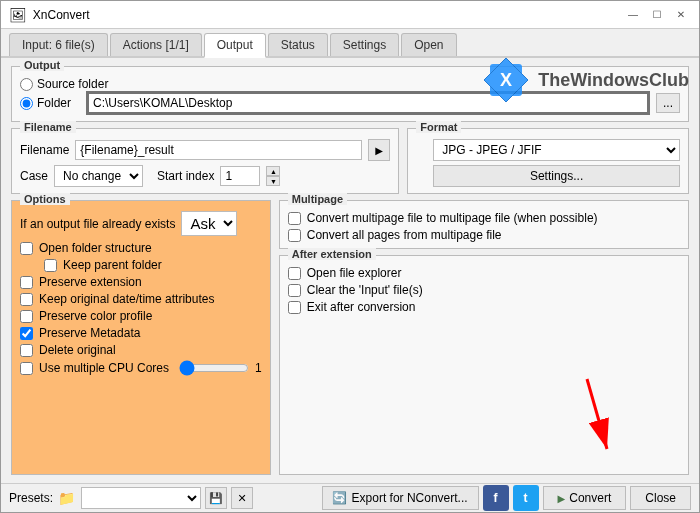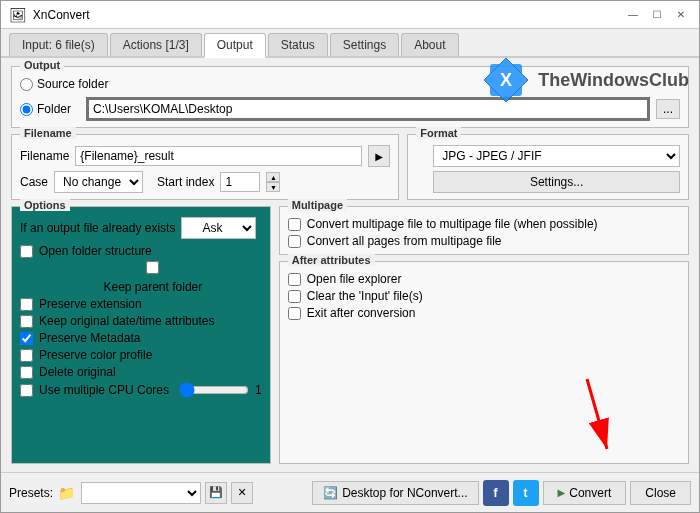--- a/index.html
+++ b/index.html
@@ -190,21 +190,20 @@
 
     .checkbox-row {
       display: flex;
       align-items: center;
       gap: 6px;
       margin-bottom: 3px;
     }
     .checkbox-row:last-child { margin-bottom: 0; }
     .indent {
       margin-left: 24px;
-      flex-direction: column;
     }
 
     
     .format-select {
       width: 100%;
       padding: 2px 4px;
       font-size: 12px;
       border: 1px solid #bbb;
       background: #fff;
     }
@@ -214,29 +213,29 @@
       font-size: 12px;
       border: 1px solid #bbb;
       background: #e8e8e8;
       cursor: pointer;
       text-align: center;
       margin-top: 4px;
     }
 
     
     .ask-select {
-      padding: 2px 16px;
-      font-size: 12px;
+      padding: 2px 4px;
+      font-size: 15px;
       border: 1px solid #bbb;
       background: #fff;
     }
 
     
     .bottom-bar {
-      height: 40px;
+      height: 29px;
       background: #f0f0f0;
       border-top: 1px solid #ccc;
       display: flex;
       align-items: center;
       padding: 12px 8px;
       gap: 4px;
     }
     .presets-folder-btn {
       width: 20px;
       height: 20px;
@@ -340,32 +339,32 @@
     </div>
     <div class="titlebar-controls">
       <button class="titlebar-btn">—</button>
       <button class="titlebar-btn">☐</button>
       <button class="titlebar-btn close-btn">✕</button>
     </div>
   </div>
 
   <div class="tabs">
     <div class="tab">Input: 6 file(s)</div>
-    <div class="tab">Actions [1/3]</div>
+    <div class="tab">Actions [1/1]</div>
     <div class="tab active">Output</div>
     <div class="tab">Status</div>
     <div class="tab">Settings</div>
-    <div class="tab">About</div>
+    <div class="tab">Open</div>
   </div>
 
   <div class="content">
 
     <div style="position:relative; border: 1px solid #bbb; background:#f8f8f8; padding: 10px 8px 6px 8px;">
       <span class="group-box-title">Output</span>
-      <div class="row" style="margin-bottom:6px;">
+      <div class="row" style="margin-bottom:0;">
         <label class="radio-label">
           <input type="radio" name="output-type" style="">
           <span>Source folder</span>
         </label>
       </div>
       <div class="folder-row">
         <label class="radio-label" style="min-width:60px;">
           <input type="radio" name="output-type" checked="" style="">
           <span>Folder</span>
         </label>
@@ -401,21 +400,21 @@
         <span class="group-box-title">Format</span>
         <select class="format-select">
           <option>JPG - JPEG / JFIF</option>
         </select>
         <button class="settings-btn">Settings...</button>
       </div>
     </div>
 
     <div class="two-col" style="flex:1;">
 
-      <div style="position:relative; border:1px solid #bbb; background:#0f766e; padding:10px 8px 6px 8px;">
+      <div style="position:relative; border:1px solid #bbb; background:#fdba74; padding:10px 8px 6px 8px;">
         <span class="group-box-title">Options</span>
         <div class="row" style="margin-bottom:5px;">
           <span>If an output file already exists</span>
           <select class="ask-select">
             <option>Ask</option>
           </select>
         </div>
         <div class="checkbox-row">
           <input type="checkbox" style="">
           <span>Open folder structure</span>
@@ -426,26 +425,26 @@
         </div>
         <div class="checkbox-row">
           <input type="checkbox" style="">
           <span>Preserve extension</span>
         </div>
         <div class="checkbox-row">
           <input type="checkbox" style="">
           <span>Keep original date/time attributes</span>
         </div>
         <div class="checkbox-row">
+          <input type="checkbox" style="">
+          <span>Preserve color profile</span>
+        </div>
+        <div class="checkbox-row">
           <input type="checkbox" checked="" style="">
           <span>Preserve Metadata</span>
-        </div>
-        <div class="checkbox-row">
-          <input type="checkbox" style="">
-          <span>Preserve color profile</span>
         </div>
         <div class="checkbox-row">
           <input type="checkbox" style="">
           <span>Delete original</span>
         </div>
         <div class="checkbox-row">
           <input type="checkbox" style="">
           <span>Use multiple CPU Cores</span>
           <input type="range" min="1" max="8" value="1" style="width: 70px; margin-left: 4px;">
           <span>1</span>
@@ -460,21 +459,21 @@
             <input type="checkbox" style="">
             <span>Convert multipage file to multipage file (when possible)</span>
           </div>
           <div class="checkbox-row">
             <input type="checkbox" style="">
             <span>Convert all pages from multipage file</span>
           </div>
         </div>
 
         <div style="position:relative; border:1px solid #bbb; background:#f8f8f8; padding:10px 8px 6px 8px; flex:1;">
-          <span class="group-box-title">After attributes</span>
+          <span class="group-box-title">After extension</span>
           <div class="checkbox-row">
             <input type="checkbox" style="">
             <span>Open file explorer</span>
           </div>
           <div class="checkbox-row">
             <input type="checkbox" style="">
             <span>Clear the 'Input' file(s)</span>
           </div>
           <div class="checkbox-row">
             <input type="checkbox" style="">
@@ -488,21 +487,21 @@
 
   <div class="bottom-bar">
     <span>Presets:</span>
     <button class="presets-folder-btn">📁</button>
     <select class="presets-dropdown"></select>
     <button class="preset-action-btn">💾</button>
     <button class="preset-action-btn">✕</button>
     <div class="spacer"></div>
     <button class="export-btn">
       <span>🔄</span>
-      <span>Desktop for NConvert...</span>
+      <span>Export for NConvert...</span>
     </button>
     <button class="social-btn" style="background:#3b5998; color:white; width:26px; height:26px; border-radius:3px; font-weight:bold;">f</button>
     <button class="social-btn" style="background:#1da1f2; color:white; width:26px; height:26px; border-radius:3px; font-weight:bold;">t</button>
     <button class="convert-btn">
       <span>Convert</span>
     </button>
     <button class="close-bottom-btn">Close</button>
   </div>
 
   <div class="logo-area">

